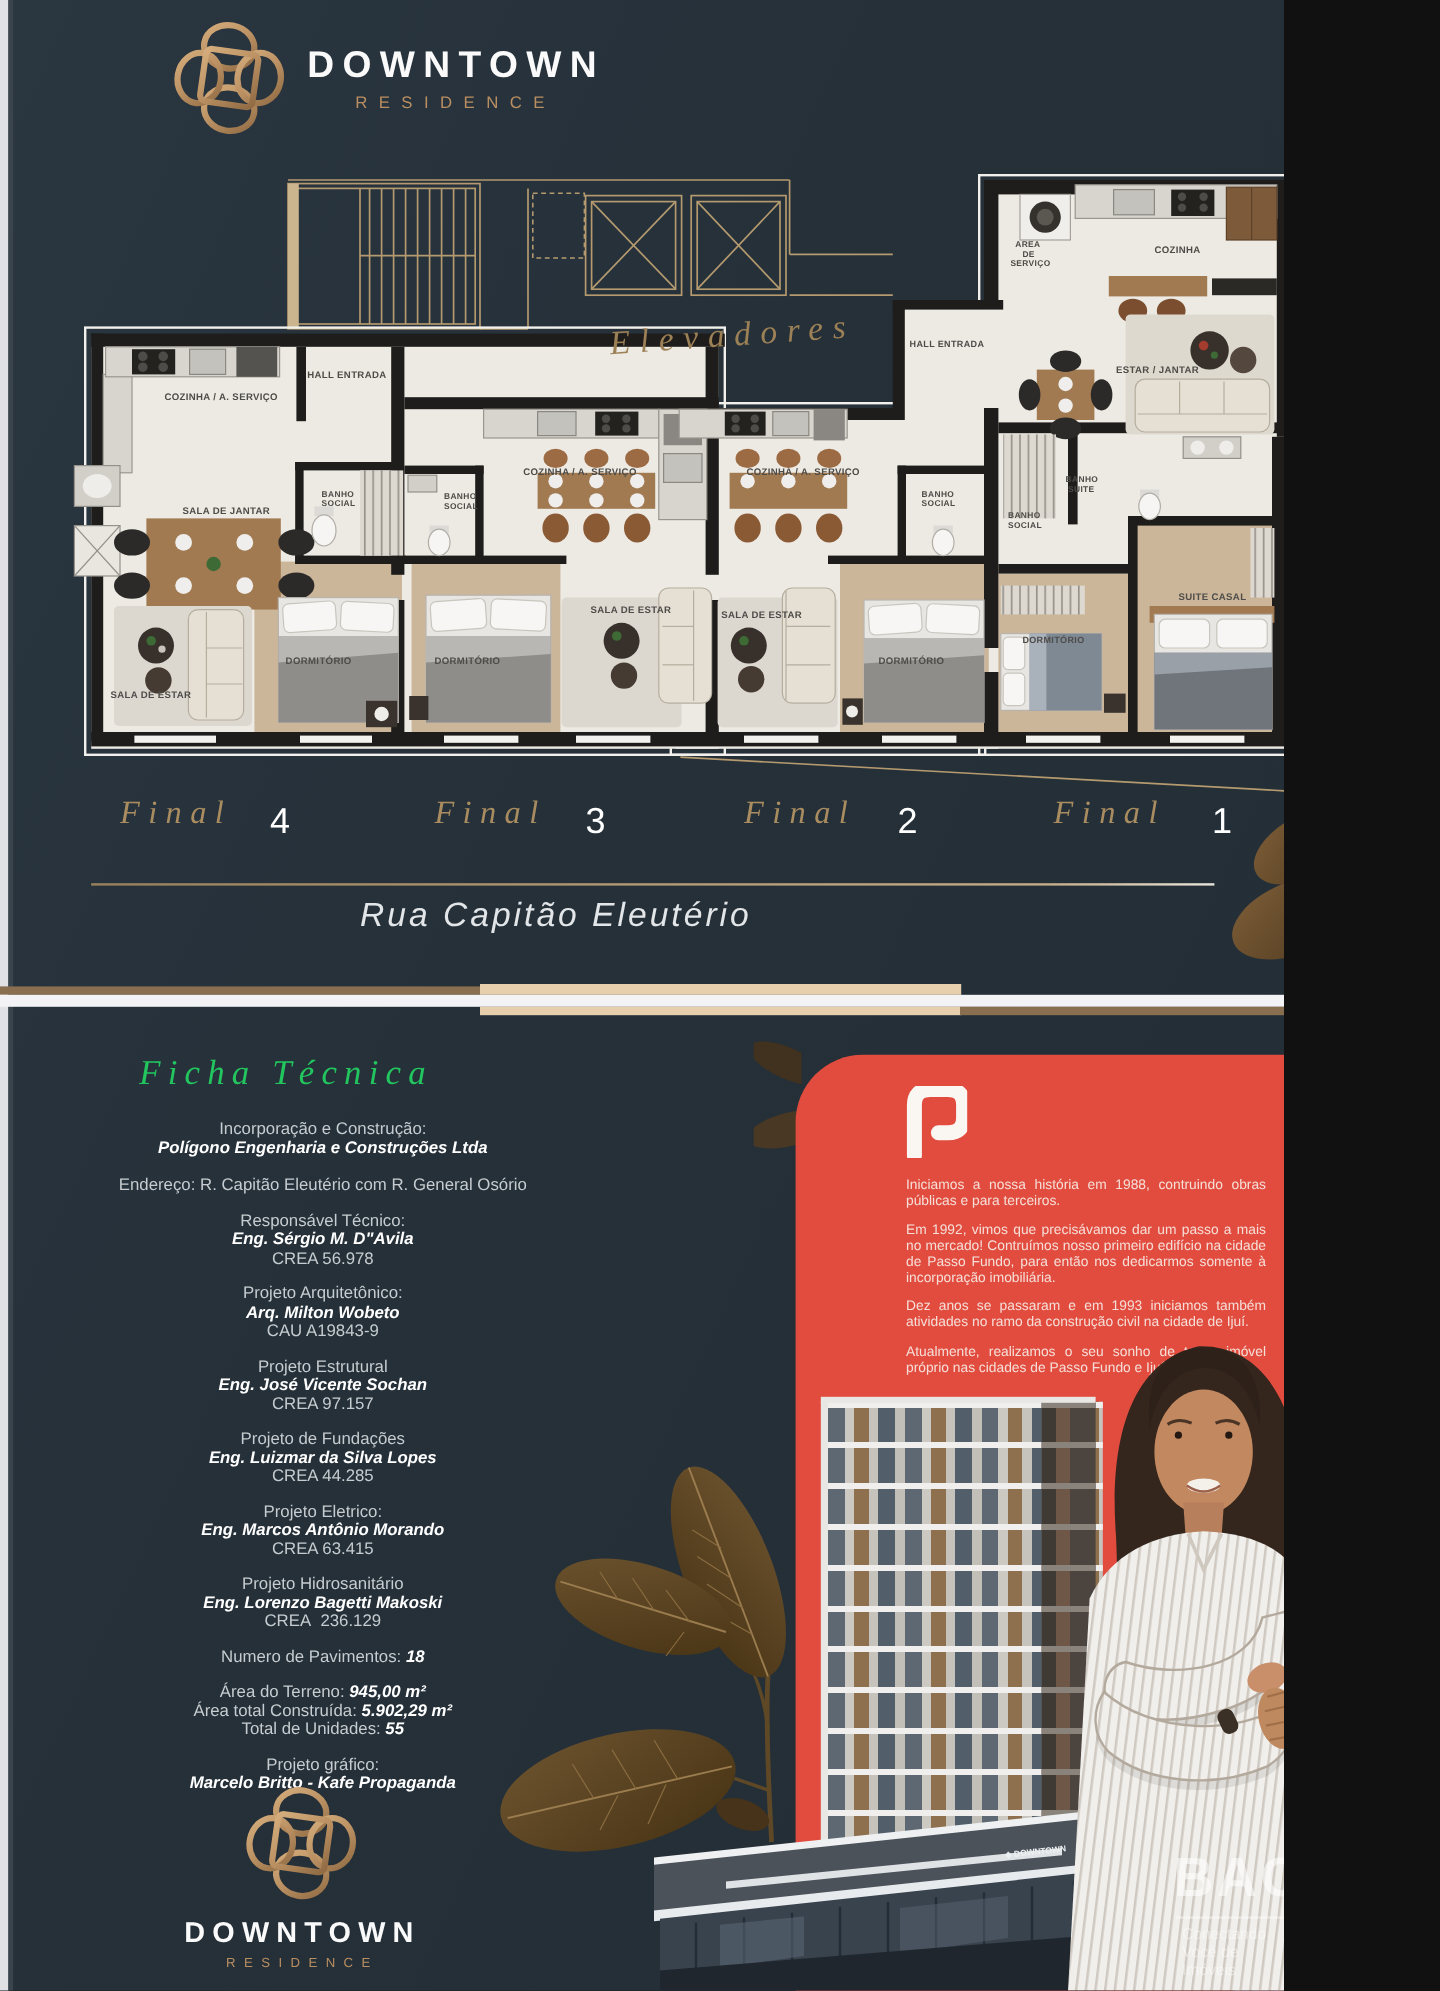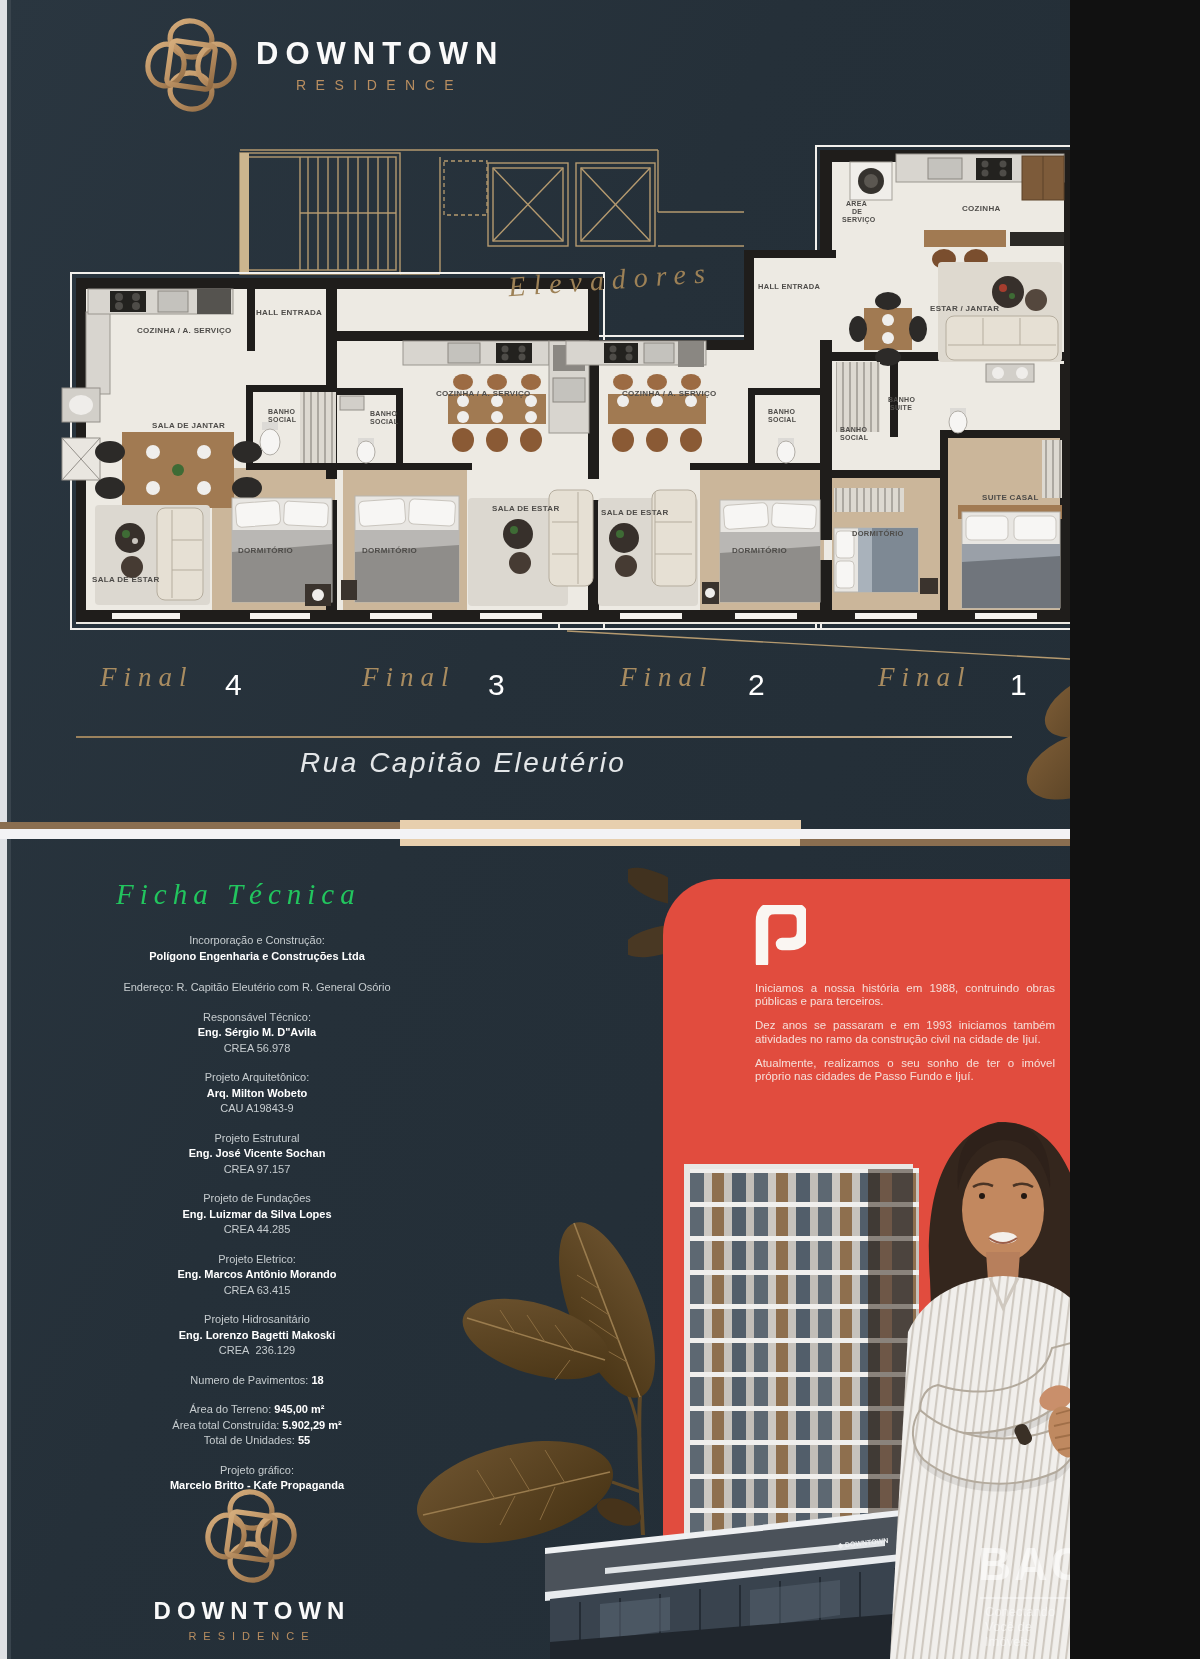--- a/index.html
+++ b/index.html
@@ -1,19 +1,19 @@
 <!DOCTYPE html>
 <html><head>
 <meta charset="utf-8">
 <style>
 html,body{margin:0;padding:0;background:#111;}
 #page{position:relative;width:1070px;height:1659px;overflow:hidden;background:#263039;font-family:"Liberation Sans",sans-serif;}
 .a{position:absolute;}
-.ft{color:#c6cccf;font-size:11px;line-height:15.5px;text-align:center;}
-.ft b{color:#fff;}
+.ft{color:#c6cccf;font-size:14px;line-height:15.5px;text-align:center;margin-left:12px;}
+.ft b{color:#fff;font-style:italic;}
 .fgap{height:14px;}
 .sgap{height:29px;}
 </style>
 </head>
 <body>
 <div id="page">
 
 <div class="a" style="left:0;top:0;width:1200px;height:1659px;background:linear-gradient(115deg,#2a3640 0%,#253039 40%,#222d36 100%);"></div>
 
 <div class="a" style="left:0;top:0;width:7px;height:1659px;background:#dfe1e5;"></div>
@@ -667,20 +667,21 @@
 
 <div class="a" style="left:663px;top:879px;width:479px;height:780px;border-radius:56px 56px 0 0;background:#e14c3e;"></div>
 
 <svg class="a" style="left:754px;top:905px;" width="52" height="60" viewBox="0 0 52 60">
 <path d="M 8,58 L 8,16 Q 8,3 21,3 L 36,3 Q 49,3 49,16 L 49,26 Q 49,39 36,39 L 28,39" fill="none" stroke="#faf6f2" stroke-width="12.5" stroke-linecap="round" stroke-linejoin="round"></path>
 </svg>
 
 
 <div class="a" style="left:755px;top:982px;width:300px;color:#f6ded8;font-size:11.5px;line-height:13.2px;text-align:justify;">
 <p style="margin:0 0 11px 0;">Iniciamos a nossa história em 1988, contruindo obras públicas e para terceiros.</p>
+<p style="margin:0 0 11px 0;">Em 1992, vimos que precisávamos dar um passo a mais no mercado! Contruímos nosso primeiro edifício na cidade de Passo Fundo, para então nos dedicarmos somente à incorporação imobiliária.</p>
 <p style="margin:0 0 11px 0;">Dez anos se passaram e em 1993 iniciamos também atividades no ramo da construção civil na cidade de Ijuí.</p>
 <p style="margin:0;">Atualmente, realizamos o seu sonho de ter o imóvel próprio nas cidades de Passo Fundo e Ijuí.</p>
 </div>
 
 <div class="a" style="left:684px;top:1168px;width:229px;height:372px;background:
 repeating-linear-gradient(180deg, #f0efed 0 5px, rgba(0,0,0,0) 5px 34px),
 repeating-linear-gradient(90deg, #5d6872 0 14px, #ccc8c2 14px 22px, #8e6f4e 22px 34px, #c6c2bc 34px 42px, #525e6a 42px 56px, #c2beb8 56px 64px);border-left:6px solid #e8e7e4;"></div>
 
 <div class="a" style="left:868px;top:1168px;width:45px;height:372px;background:
 repeating-linear-gradient(180deg, #8a837c 0 5px, rgba(0,0,0,0) 5px 34px),

